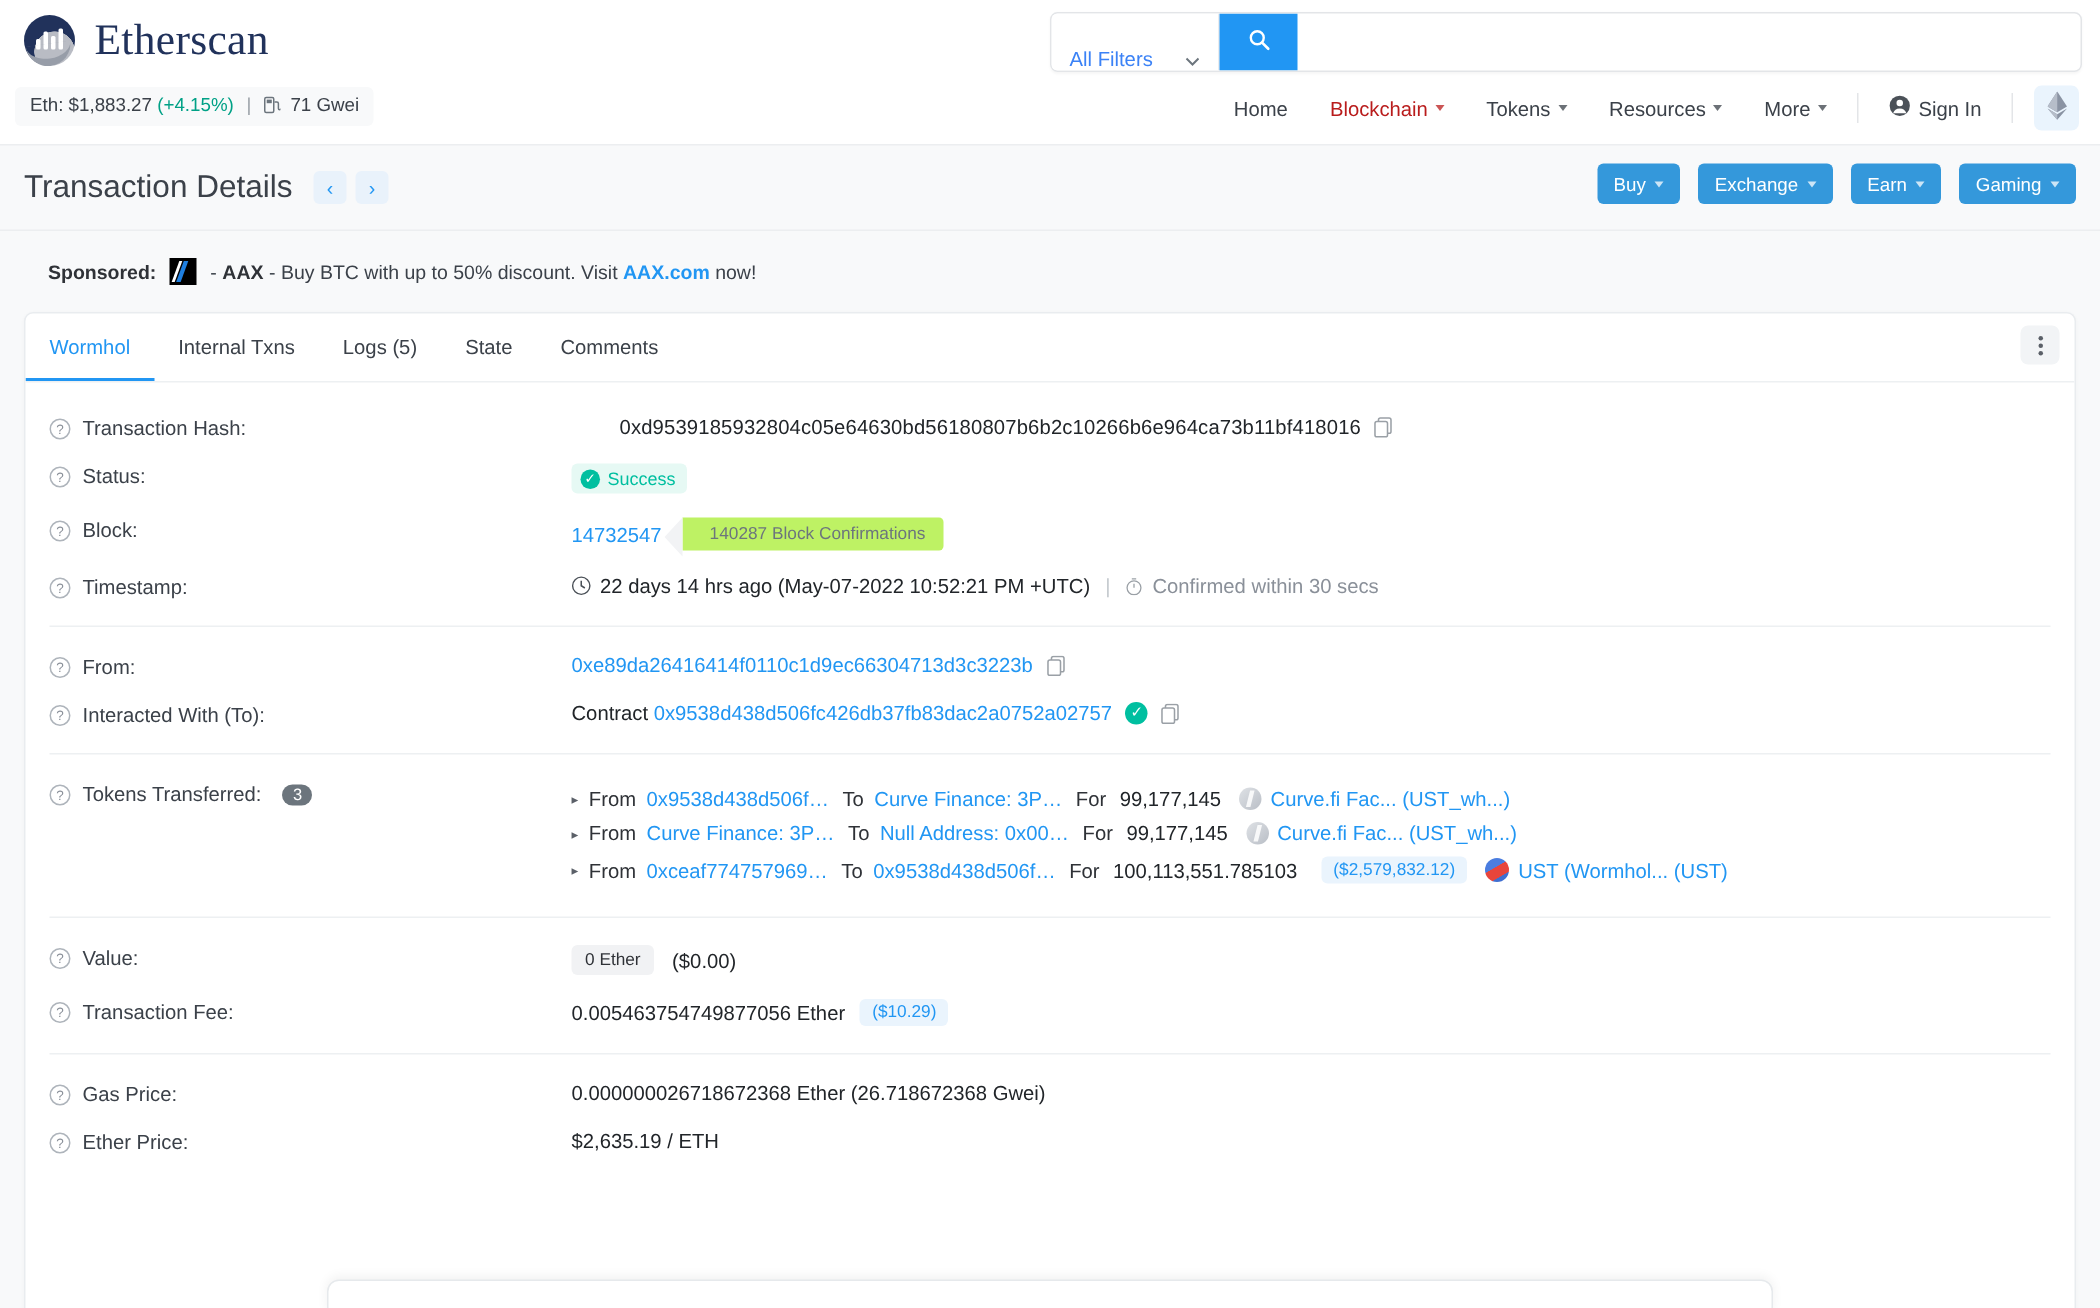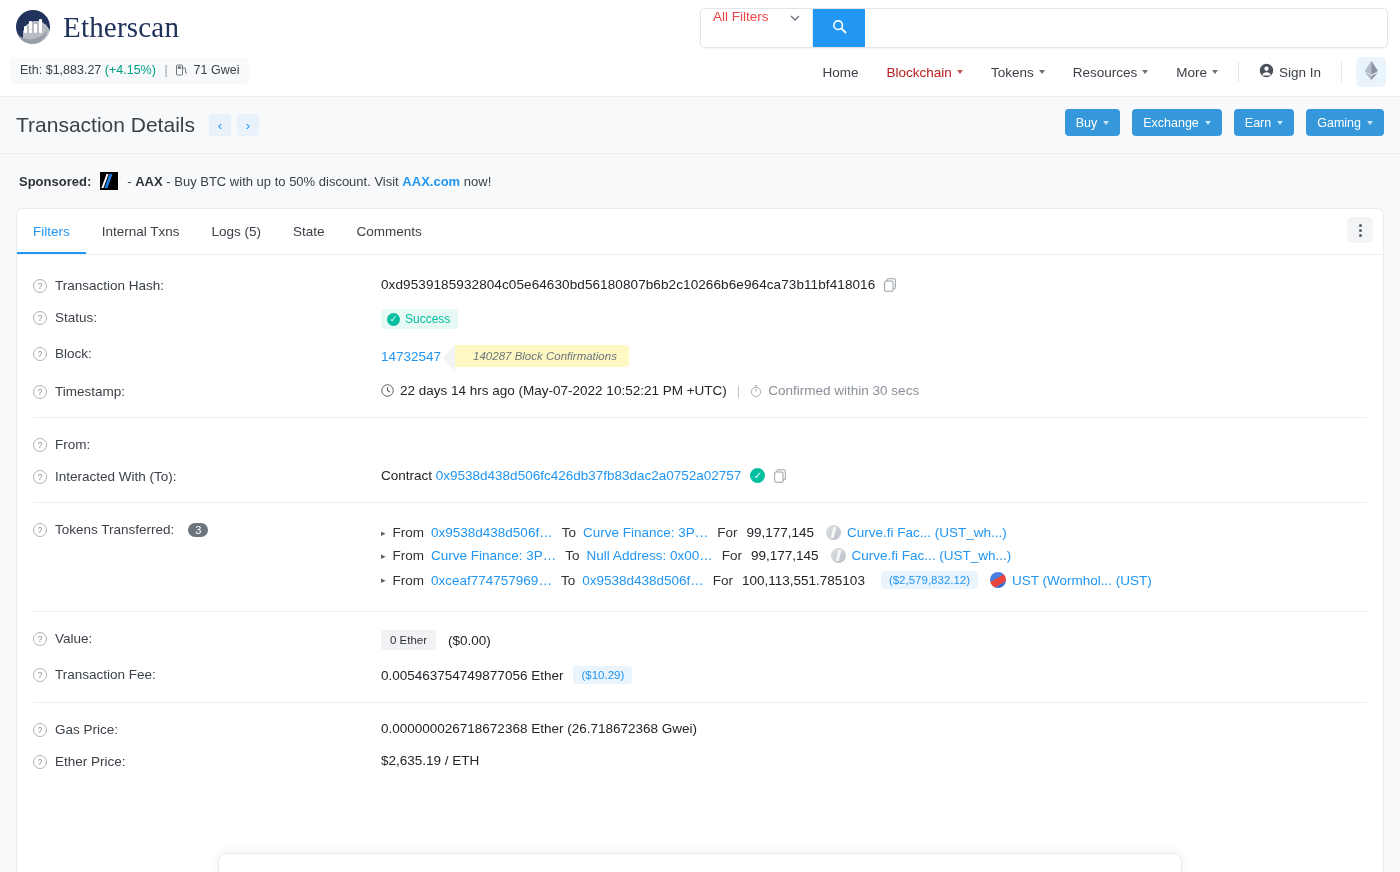--- a/index.html
+++ b/index.html
@@ -51,23 +51,23 @@
   .ticker .sep { color:#9aa0a6; margin:0 5px; }
   .gas-ico { display:inline-block; vertical-align:-2px; margin-right:3px; color:#6c757d; }
 
   
   .searchwrap {
     position:absolute; left:700px; top:8px; width:688px; height:40px;
     display:flex; border:1px solid #e3e5e8; border-radius:5px; overflow:hidden;
     box-shadow:0 1px 2px rgba(0,0,0,.04);
   }
   .filter-btn {
-    width:112px; display:flex; align-items:flex-start; justify-content:space-between;
+    width:112px; display:flex; align-items:flex-end; justify-content:space-between;
     padding:0 12px; background:#fff; border-right:1px solid #e9ecef;
-    font-size:13.5px; color:#ef4444; cursor:pointer;
+    font-size:13.5px; color:#3b82f6; cursor:pointer;
   }
   .search-input {
     flex:1; border:0; outline:0; padding:0 14px; font-size:13.5px;
     font-family:"Liberation Sans", sans-serif; color:#212529;
   }
   .search-input::placeholder { color:#9aa0a6; }
   .search-go {
     width:52px; background:#2196f3; display:flex; align-items:center; justify-content:center;
     cursor:pointer;
   }
@@ -106,21 +106,21 @@
   .cta { position:absolute; right:16px; top:12px; display:flex; gap:12px; }
   .cta-btn {
     background:#3498db; color:#fff; border:0; border-radius:4px;
     padding:0 11px; height:27px; font-size:12.5px;
     font-family:"Liberation Sans", sans-serif;
     display:flex; align-items:center; gap:6px; cursor:pointer;
   }
 
   .sponsor-sep { height:1px; background:#eceef0; }
   .sponsor {
-    height:54px; display:flex; align-items:center; padding:0 19px;
+    height:54px; display:flex; align-items:center; padding:0 32px;
     font-size:13px; color:#3b4149;
   }
   .sponsor b { color:#2f3237; }
   .aax-logo {
     width:18px; height:18px; background:#000; margin:0 9px 0 9px;
     position:relative; display:inline-block; vertical-align:-4px; flex:none;
   }
   .aax-logo::before {
     content:""; position:absolute; left:7px; top:2px; width:3px; height:14px;
     background:#1f7fe0; transform:skewX(-20deg);
@@ -163,37 +163,37 @@
     width:348px; flex:none; display:flex; align-items:center; gap:8px;
     font-size:13.5px; color:#3b4149; padding-top:1px;
   }
   .qmark {
     width:14px; height:14px; border-radius:50%; border:1px solid #aeb4bb;
     color:#8a9099; font-size:9px; line-height:12px; text-align:center;
     flex:none; font-family:"Liberation Sans", sans-serif;
   }
   .row .val { font-size:13.5px; color:#212529; display:flex; align-items:center; flex-wrap:wrap; gap:0; }
 
-  .hashtext { font-size:13.5px; color:#212529; letter-spacing:.1px; }
+  .hashtext { font-size:13.5px; color:#212529; letter-spacing:.1px;margin-left:32px; }
   .copy-ico { margin-left:9px; cursor:pointer; color:#9aa0a6; display:inline-flex; }
 
   .badge-success {
     background:#e6f9f4; color:#00bfa0; border-radius:4px;
     padding:3px 8px 3px 6px; font-size:12px; display:inline-flex; align-items:center; gap:5px;
   }
   .chk {
     width:13px; height:13px; border-radius:50%; background:#00bfa0; color:#fff;
     font-size:9px; line-height:13px; text-align:center; display:inline-block;
   }
 
   .link { color:#2196f3; text-decoration:none; cursor:pointer; }
 
   .confirm-badge {
-    position:relative; background:#fef9c3; color:#6c757d; font-size:11.5px;
-    padding:5px 12px 5px 18px; margin-left:14px; border-radius:0 3px 3px 0;font-style:italic;
+    position:relative; background:#bef264; color:#6c757d; font-size:11.5px;
+    padding:5px 12px 5px 18px; margin-left:14px; border-radius:0 3px 3px 0;
   }
   .confirm-badge::before {
     content:""; position:absolute; left:-12px; top:0; width:0; height:0;
     border-top:13px solid transparent; border-bottom:13px solid transparent;
     border-right:12px solid #f2f3f5;
   }
 
   .clock-ico { margin-right:6px; color:#6c757d; display:inline-flex; vertical-align:-2px; }
   .muted { color:#8a9099; }
   .pipe { color:#c4c9ce; margin:0 10px; }
@@ -378,21 +378,21 @@
     <b>AAX</b>&nbsp;
     <span>-</span>&nbsp;
     <span>Buy BTC with up to 50% discount. Visit</span>&nbsp;
     <a href="#">AAX.com</a>&nbsp;
     <span>now!</span>
   </div>
 
   <div class="card">
 
     <div class="tabs">
-      <div class="tab active">Filters</div>
+      <div class="tab active">Wormhol</div>
       <div class="tab">Internal Txns</div>
       <div class="tab">Logs (5)</div>
       <div class="tab">State</div>
       <div class="tab">Comments</div>
       <div class="kebab">
           <i></i>
           <i></i>
           <i></i>
         </div>
     </div>
@@ -464,20 +464,29 @@
         </div>
       </div>
 
       <div class="divider"></div>
 
       <div class="row">
         <div class="label">
           <span class="qmark">?</span>
           <span>From:</span>
         </div>
+        <div class="val">
+          <a class="link" href="#">0xe89da26416414f0110c1d9ec66304713d3c3223b</a>
+          <span class="copy-ico">
+            <svg width="13" height="14" viewBox="0 0 14 15">
+                <rect x="3.2" y="0.7" width="9" height="11" rx="1.4" fill="none" stroke="#9aa0a6" stroke-width="1.1"></rect>
+                <rect x="0.7" y="3.2" width="9" height="11" rx="1.4" fill="#fff" stroke="#9aa0a6" stroke-width="1.1"></rect>
+              </svg>
+          </span>
+        </div>
       </div>
 
       <div class="row">
         <div class="label">
           <span class="qmark">?</span>
           <span>Interacted With (To):</span>
         </div>
         <div class="val">
           <span>Contract</span>&nbsp;
           <a class="link" href="#">0x9538d438d506fc426db37fb83dac2a0752a02757</a>

